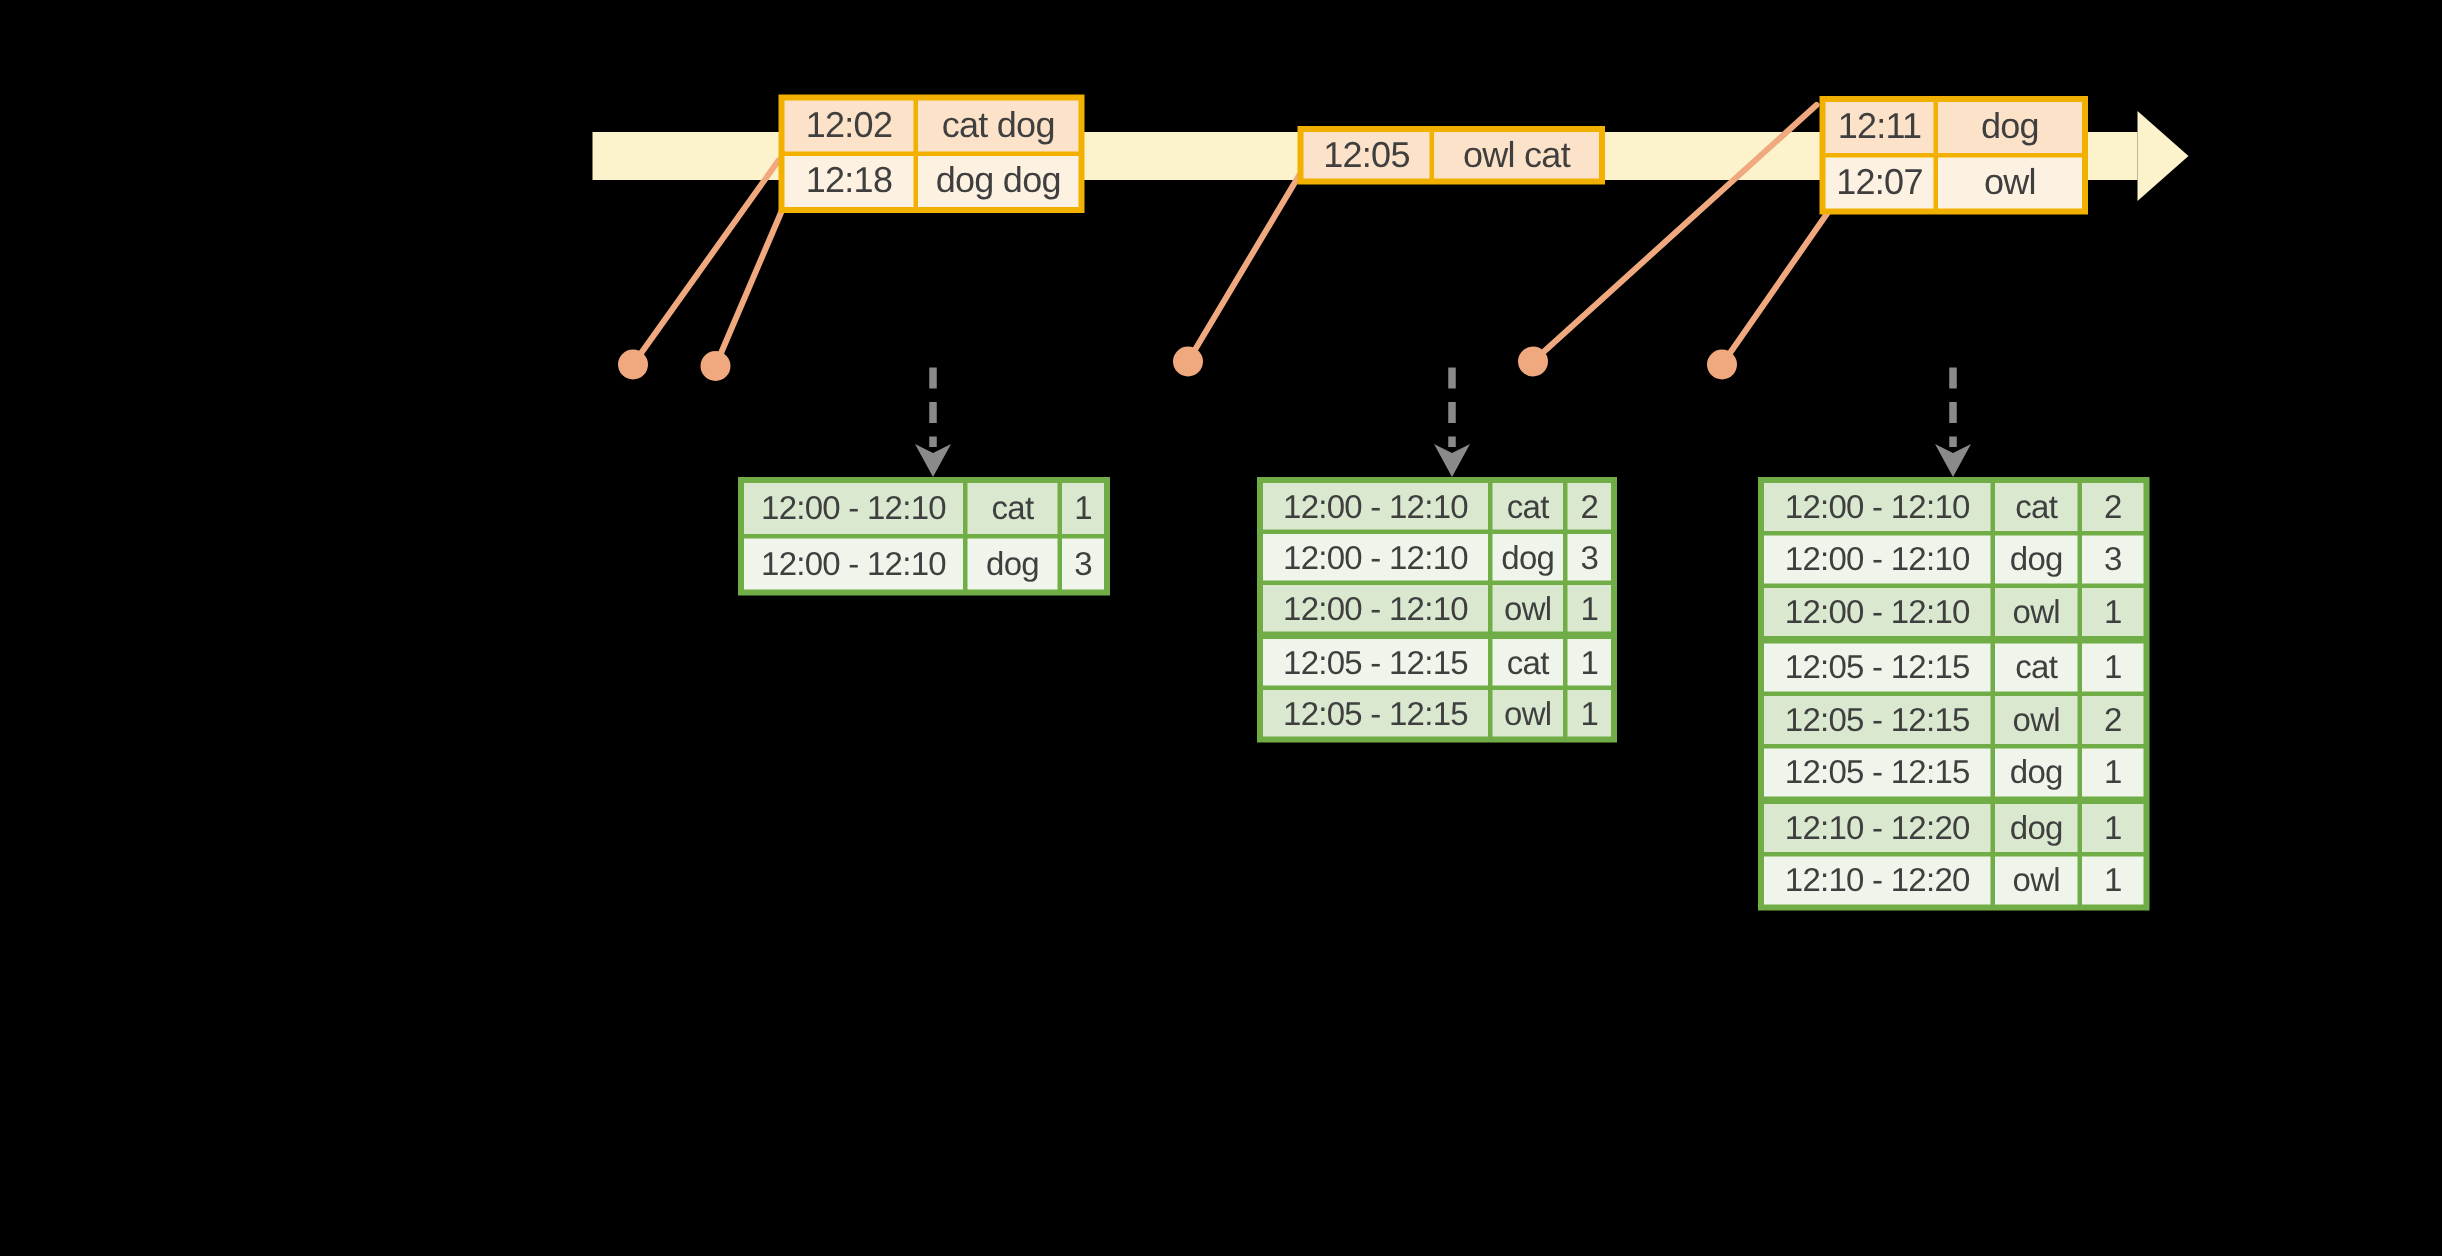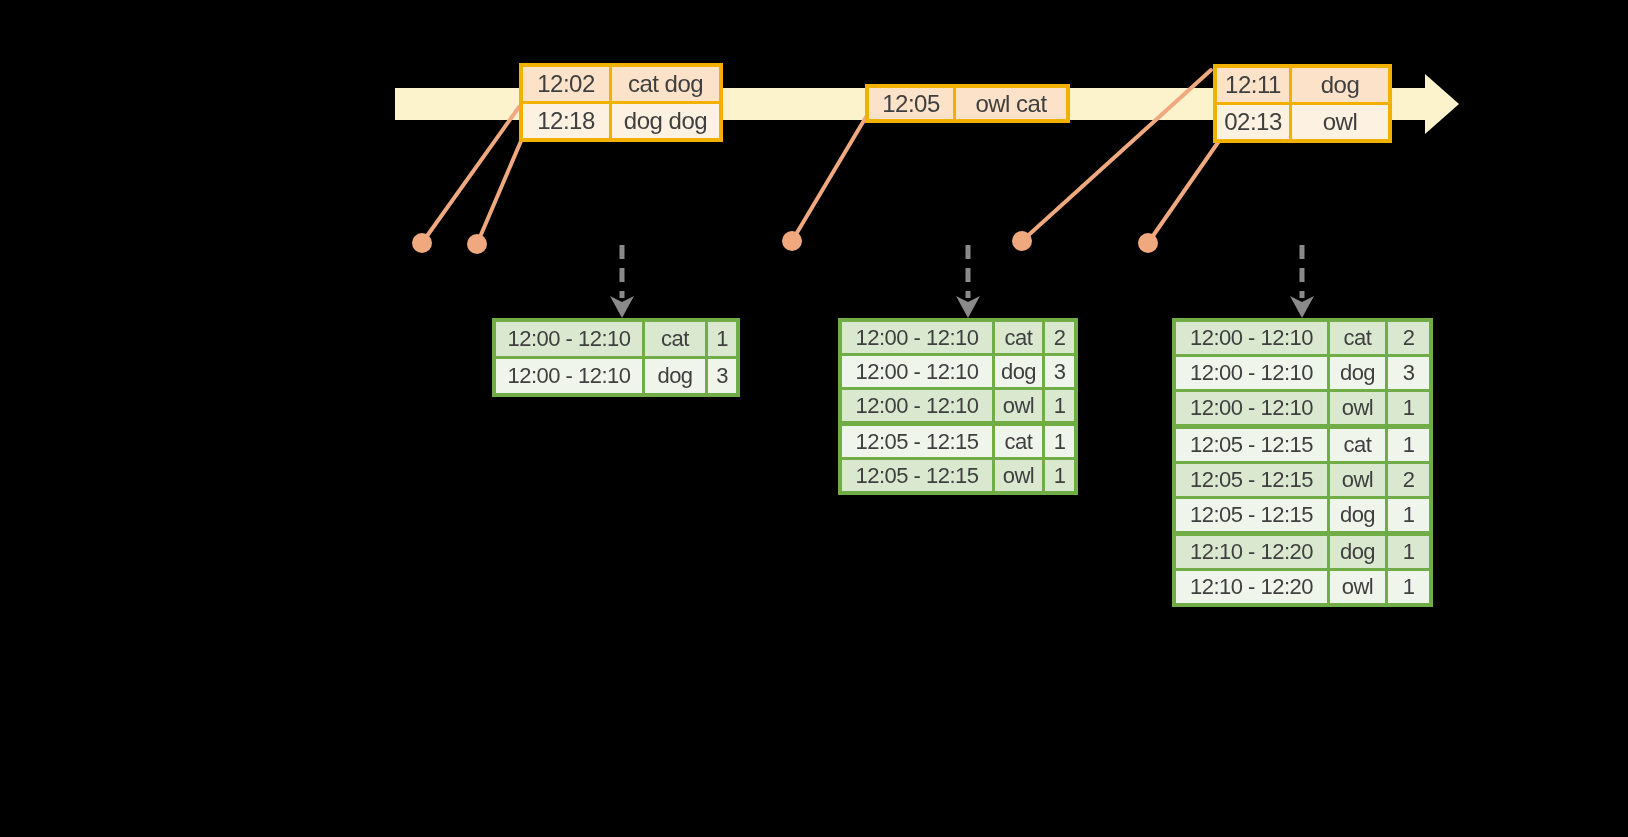--- a/index.html
+++ b/index.html
@@ -82,21 +82,21 @@
       <div class="ecell">owl cat</div>
     </div>
   </div>
 
   <div class="etable" id="t3">
     <div class="erow">
       <div class="ecell">12:11</div>
       <div class="ecell">dog</div>
     </div>
     <div class="erow">
-      <div class="ecell">02:13</div>
+      <div class="ecell">12:07</div>
       <div class="ecell">owl</div>
     </div>
   </div>
 
   <div class="rtable" id="ra">
     <div class="rrow">
       <div class="rcell">12:00 - 12:10</div>
       <div class="rcell">cat</div>
       <div class="rcell">1</div>
     </div>

